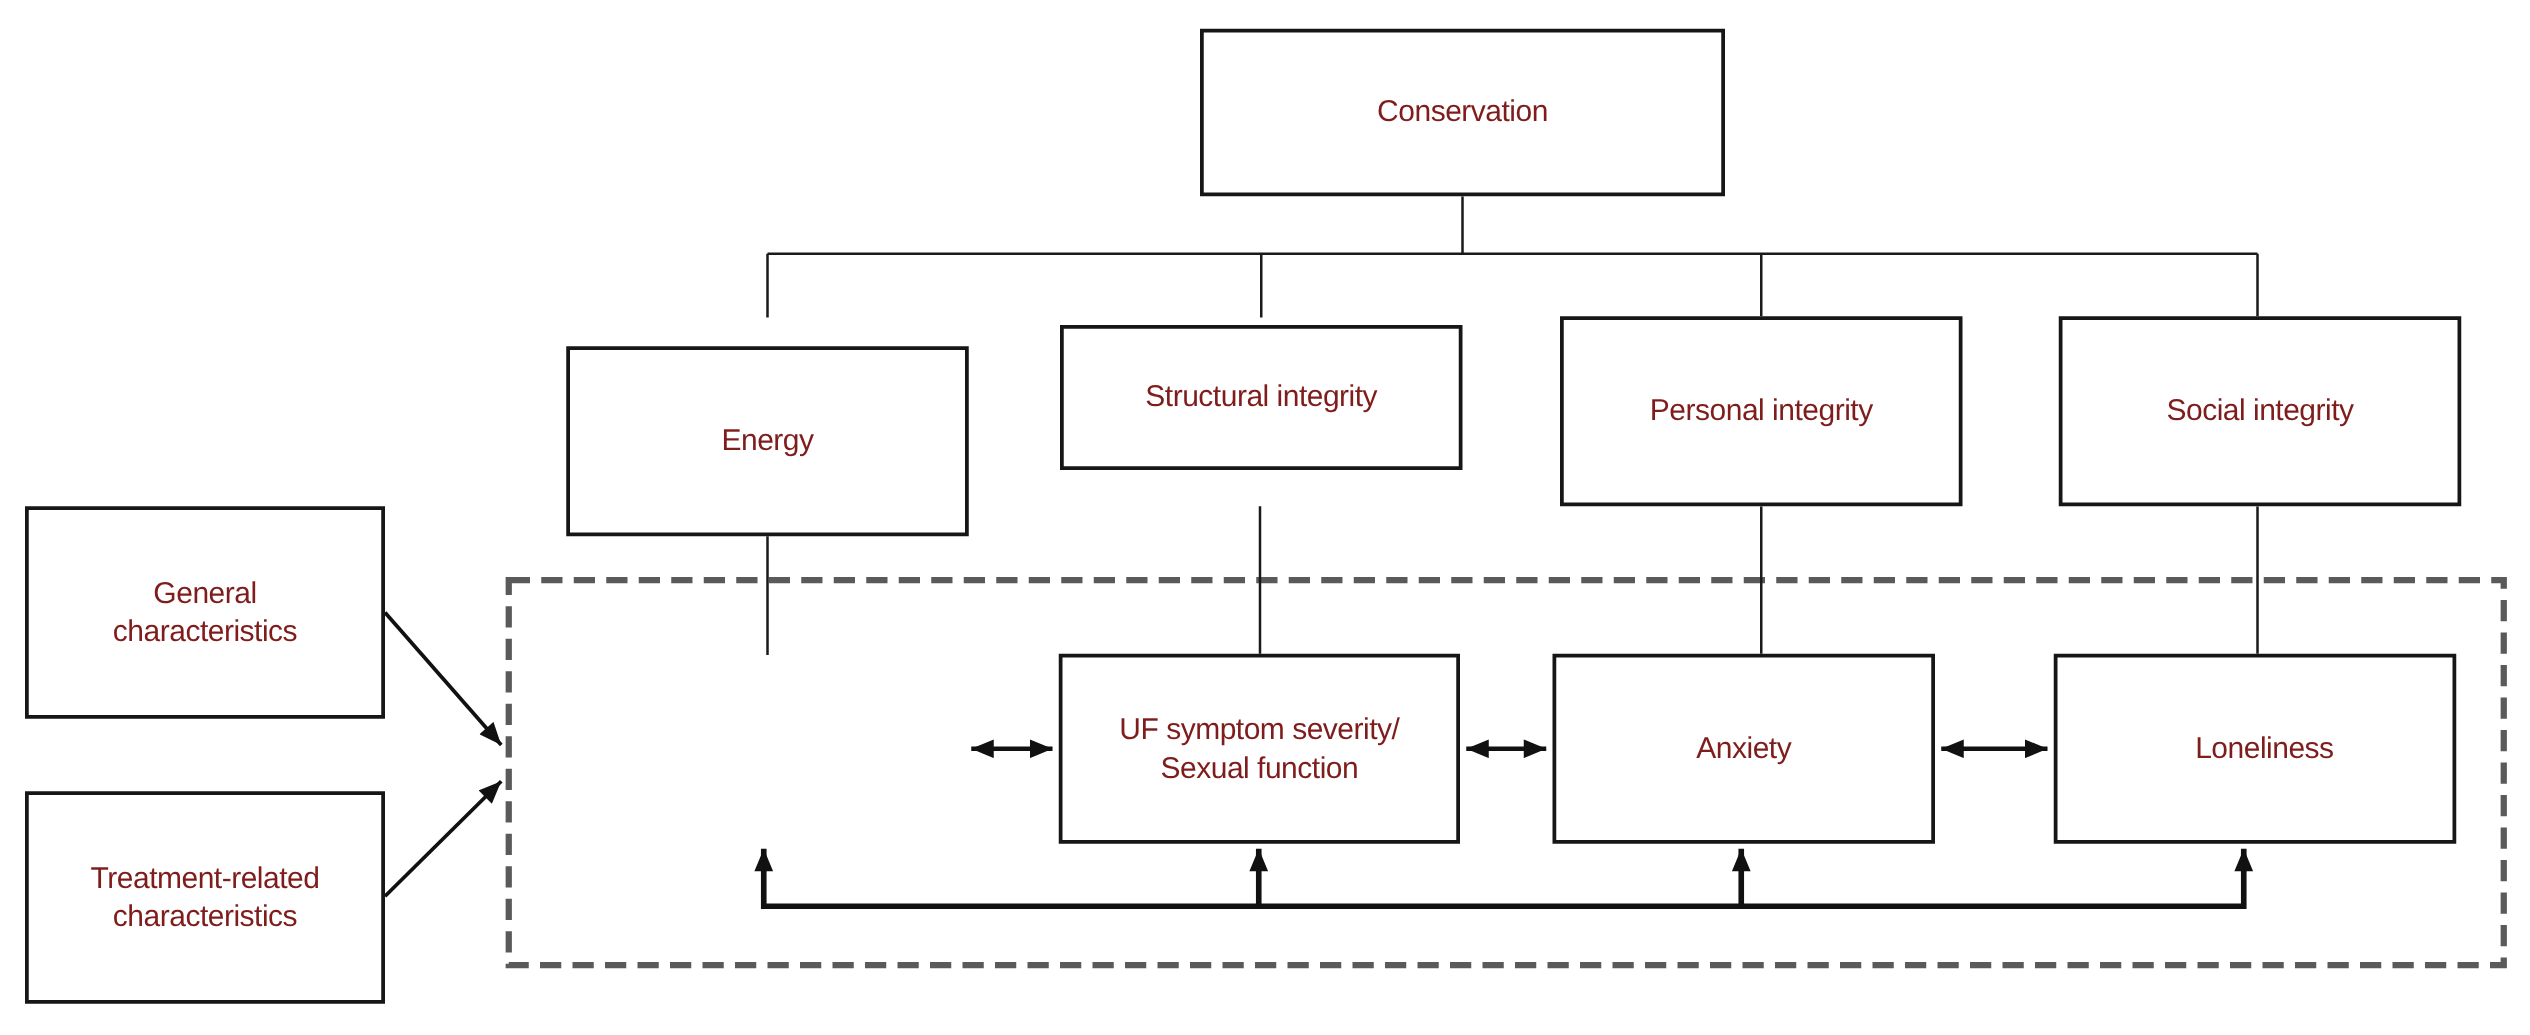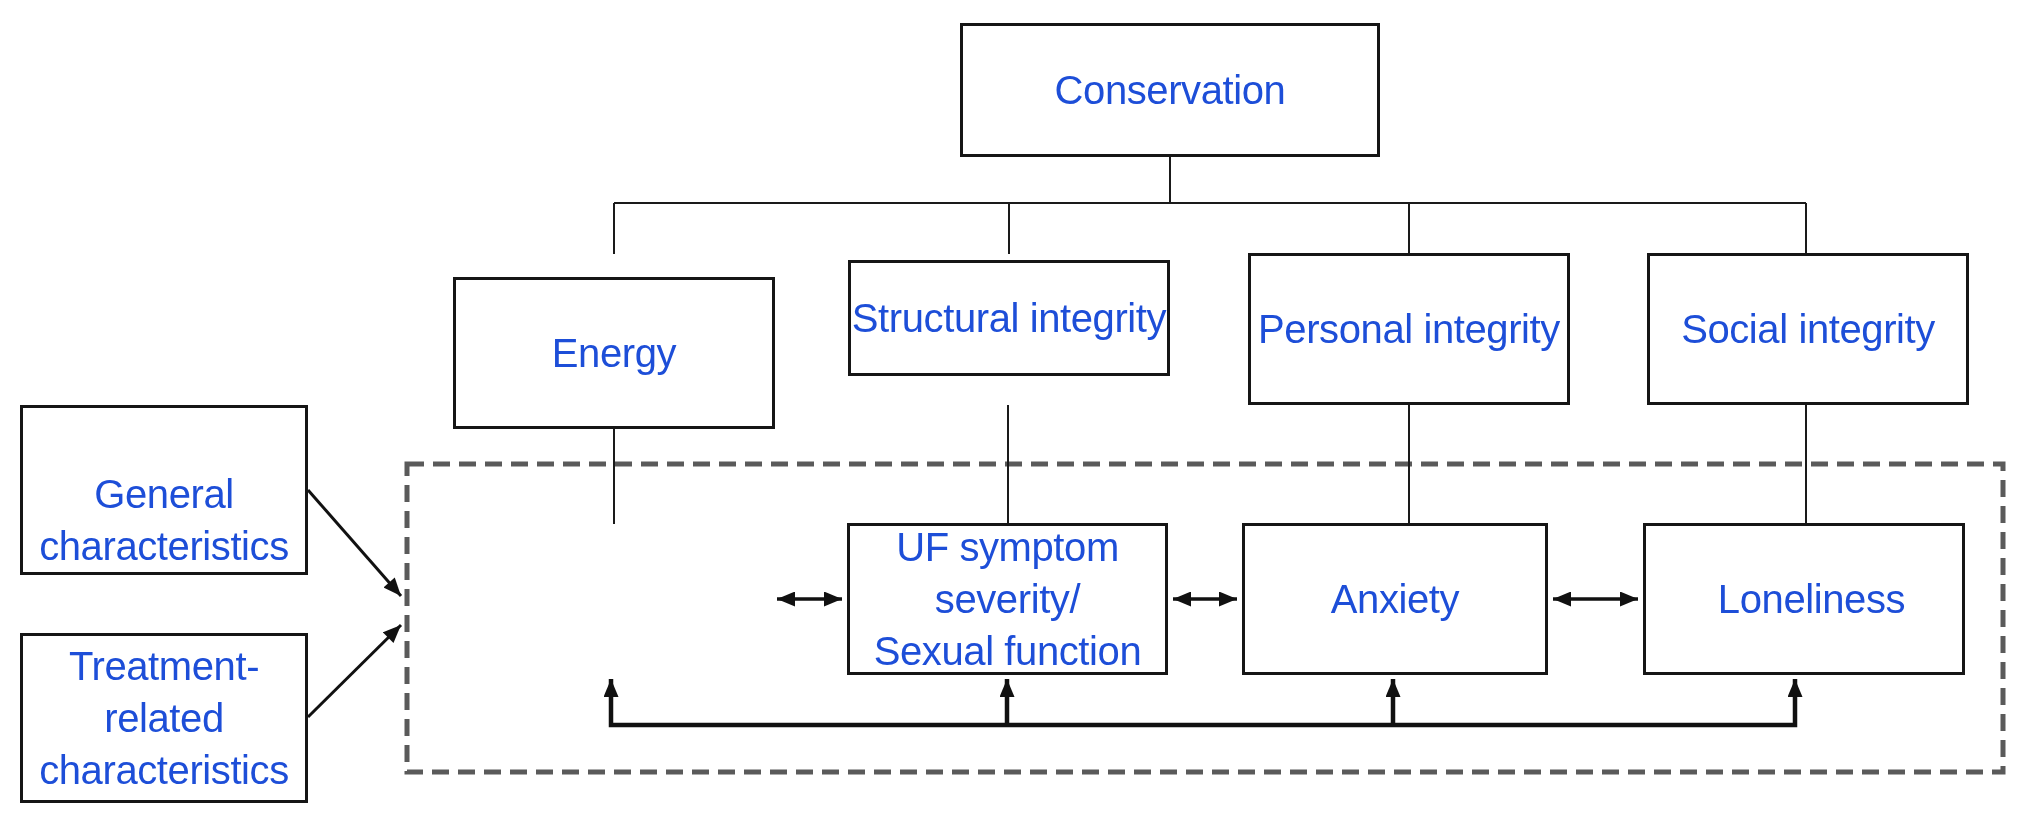--- a/index.html
+++ b/index.html
@@ -22,37 +22,37 @@
     box-sizing: border-box;
     border: 3.5px solid #161616;
     background: #ffffff;
     display: flex;
     align-items: center;
     justify-content: center;
     text-align: center;
     z-index: 2;
   }
   .node .lbl {
-    color: #1d4ed8;
-    font-size: 40px;
+    color: #7f1d1d;
+    font-size: 24px;
     line-height: 1.3;
     letter-spacing: -0.4px;
     white-space: pre-line;
   }
   
   .n-conservation { left: 960px;  top: 23px;  width: 420px; height: 134px; }
   .n-energy       { left: 453px;  top: 253px; width: 322px; height: 152px; margin-top: 24px; }
   .n-structural   { left: 848px;  top: 260px; width: 322px; height: 116px; }
   .n-personal     { left: 1248px; top: 253px; width: 322px; height: 152px; }
   .n-social       { left: 1647px; top: 253px; width: 322px; height: 152px; }
   .n-fatigue      { left: 449px;  top: 523px; width: 323px; height: 152px; }
   .n-uf           { left: 847px;  top: 523px; width: 321px; height: 152px; }
   .n-anxiety      { left: 1242px; top: 523px; width: 306px; height: 152px; }
   .n-loneliness   { left: 1643px; top: 523px; width: 322px; height: 152px; padding-left: 15px; }
-  .n-general      { left: 20px;   top: 405px; width: 288px; height: 170px; align-items: flex-end; }
+  .n-general      { left: 20px;   top: 405px; width: 288px; height: 170px; }
   .n-treatment    { left: 20px;   top: 633px; width: 288px; height: 170px; }
 </style>
 </head>
 <body>
 
 <div class="canvas">
 
   <svg class="wires" viewBox="0 0 2024 828">
     <defs>
       <marker id="ah" markerUnits="userSpaceOnUse" markerWidth="19" markerHeight="15" viewBox="0 0 12 10" refX="12" refY="5" orient="auto-start-reverse">

